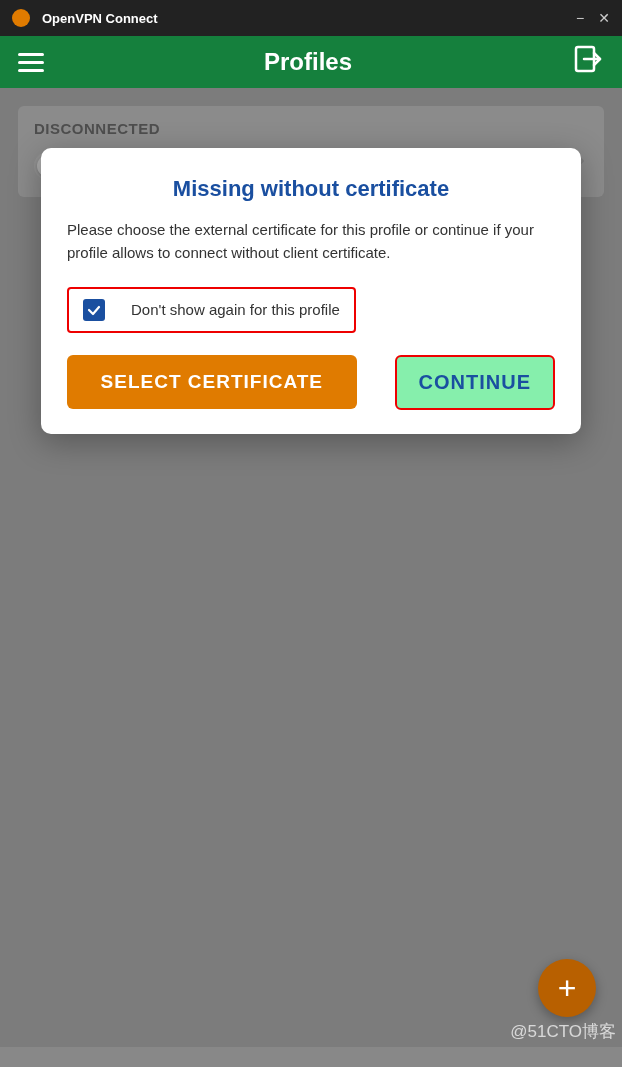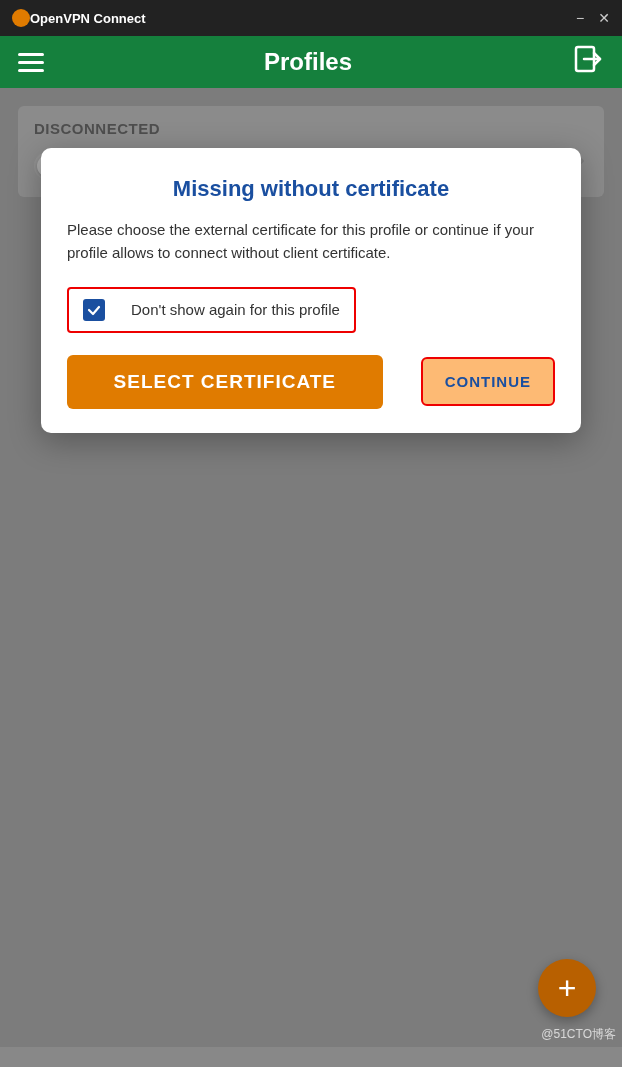--- a/index.html
+++ b/index.html
@@ -19,21 +19,21 @@
       color: #fff;
       display: flex;
       align-items: center;
       justify-content: space-between;
       padding: 6px 12px;
       height: 36px;
     }
     .title-bar-left {
       display: flex;
       align-items: center;
-      gap: 0;
+      gap: 12px;
     }
     .title-bar-logo {
       width: 18px;
       height: 18px;
       background: #e07b00;
       border-radius: 50%;
       display: flex;
       align-items: center;
       justify-content: center;
     }
@@ -227,26 +227,26 @@
       border-radius: 6px;
       padding: 16px 28px;
       font-size: 19px;
       font-weight: 700;
       letter-spacing: 1px;
       text-transform: uppercase;
       cursor: pointer;
       flex: 1;
     }
     .btn-continue {
-      background: #fdba74;
+      background: #86efac;
       color: #1a4fa0;
       border: 2.5px solid #e00;
       border-radius: 6px;
       padding: 14px 22px;
-      font-size: 15px;
+      font-size: 20px;
       font-weight: 700;
       letter-spacing: 1px;
       text-transform: uppercase;
       cursor: pointer;
       white-space: nowrap;
       margin-left: 20px;
     }
 
     
     .fab {
@@ -264,21 +264,21 @@
       box-shadow: 0 4px 12px rgba(0,0,0,0.3);
       font-size: 32px;
       color: #fff;
     }
 
     
     .watermark {
       position: absolute;
       bottom: 4px;
       right: 6px;
-      font-size: 12px;
+      font-size: 17px;
       color: #fff;
       opacity: 0.7;
     }
   </style>
 </head>
 <body>
 
 <div class="title-bar">
   <div class="title-bar-left">
     <div class="title-bar-logo"></div>

